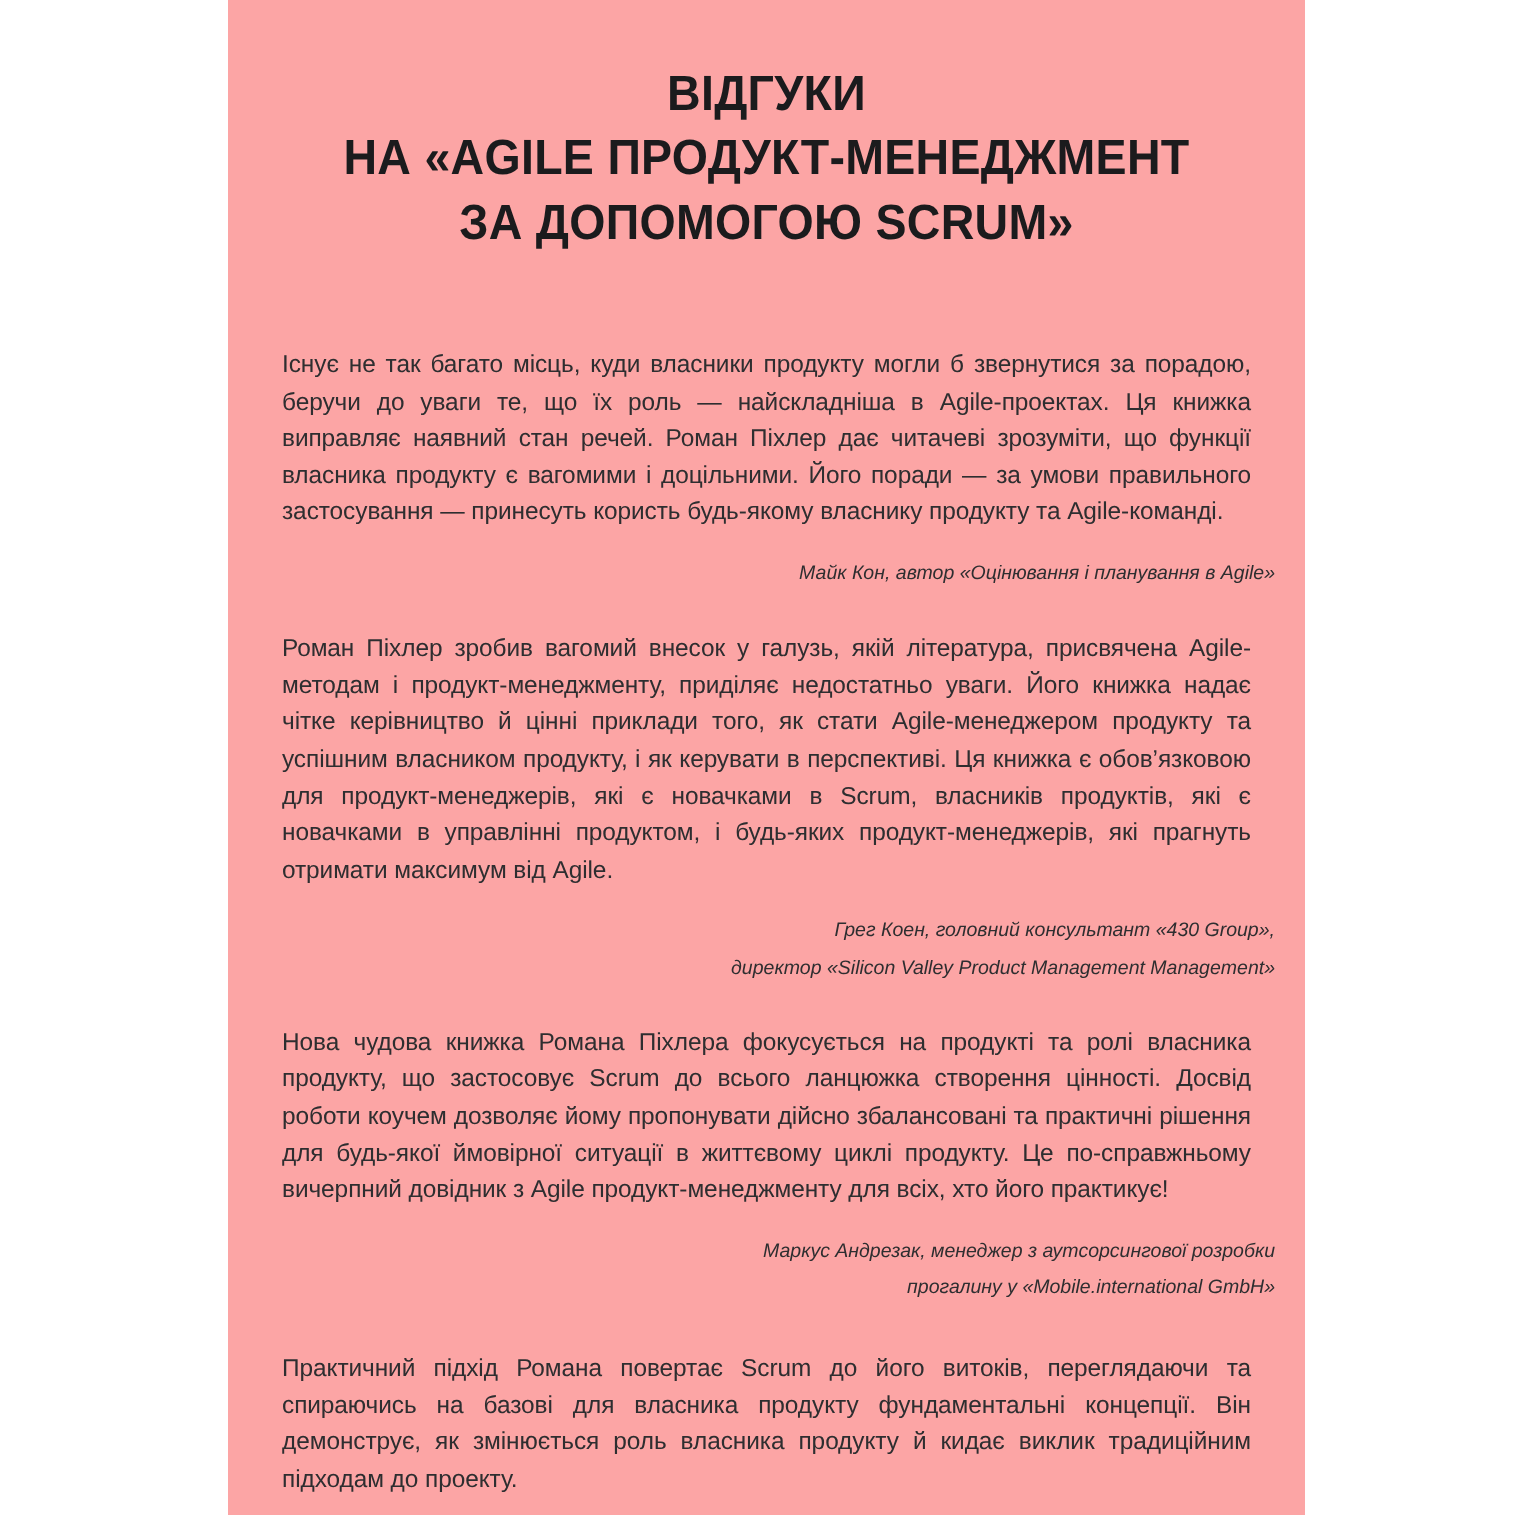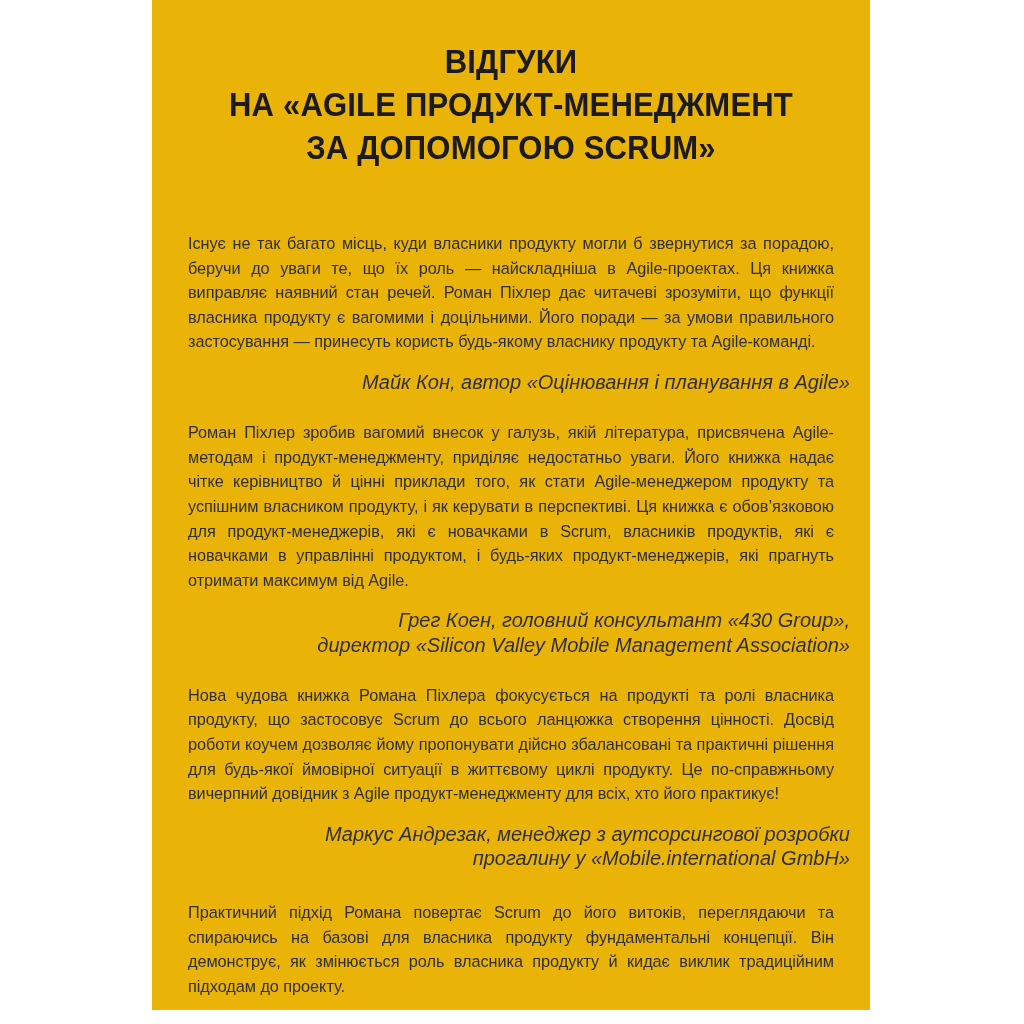--- a/index.html
+++ b/index.html
@@ -14,21 +14,21 @@
     overflow: hidden;
     font-family: "Liberation Sans", "DejaVu Sans", sans-serif;
   }
 
   #page {
     position: absolute;
     left: 152px;
     top: 0px;
     width: 718px;
     height: 1010px;
-    background: #eab308;
+    background: #fca5a5;
     box-sizing: border-box;
     padding: 0 20px;
   }
 
   
   .heading {
     margin: 0;
     padding-top: 40px;
     text-align: center;
     color: #1b1b1d;
@@ -59,21 +59,21 @@
     line-height: 24.6px;
     text-align: justify;
     text-justify: inter-word;
     hyphens: manual;
     letter-spacing: -0.05px;
   }
 
   .attribution {
     margin: 2px 0 0 0;
     color: #2e2e30;
-    font-size: 20px;
+    font-size: 13px;
     line-height: 24.2px;
     font-style: italic;
     text-align: right;
   }
   .attribution .aline { display: block; }
 
   
   .quote-block.tail { margin-top: 30px; }
 </style>
 </head>
@@ -96,21 +96,21 @@
       </p>
     </div>
 
     <div class="quote-block">
     </div>
 
     <div class="quote-block">
       <p class="quote-text">Роман Піхлер зробив вагомий внесок у галузь, якій література, присвячена Agile-методам і продукт-менеджменту, приділяє недостатньо уваги. Його книжка надає чітке керівництво й цінні приклади того, як стати Agile-менеджером продукту та успішним власником продукту, і як керувати в перспективі. Ця книжка є обов’язковою для продукт-менеджерів, які є новачками в Scrum, власників продуктів, які є новачками в управлінні продуктом, і будь-яких продукт-менеджерів, які прагнуть отримати максимум від Agile.</p>
       <p class="attribution">
         <span class="aline">Грег Коен, головний консультант «430 Group»,</span>
-        <span class="aline">директор «Silicon Valley Mobile Management Association»</span>
+        <span class="aline">директор «Silicon Valley Product Management Management»</span>
       </p>
     </div>
 
     <div class="quote-block">
       <p class="quote-text">Нова чудова книжка Романа Піхлера фокусується на продукті та ролі власника продукту, що застосовує Scrum до всього ланцюжка створення цінності. Досвід роботи коучем дозволяє йому пропонувати дійсно збалансовані та практичні рішення для будь-якої ймовірної ситуації в життєвому циклі продукту. Це по-справжньому вичерпний довідник з Agile продукт-менеджменту для всіх, хто його практикує!</p>
       <p class="attribution">
         <span class="aline">Маркус Андрезак, менеджер з аутсорсингової розробки</span>
         <span class="aline">прогалину у «Mobile.international GmbH»</span>
       </p>
     </div>

